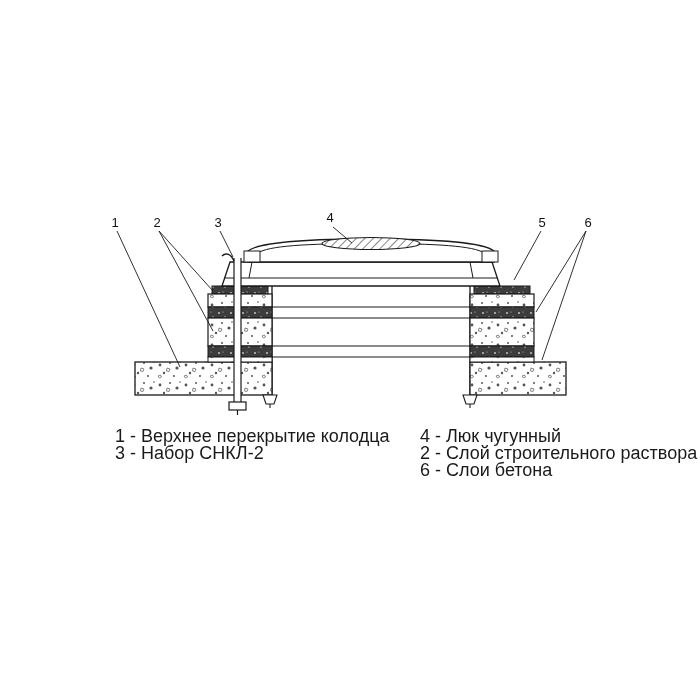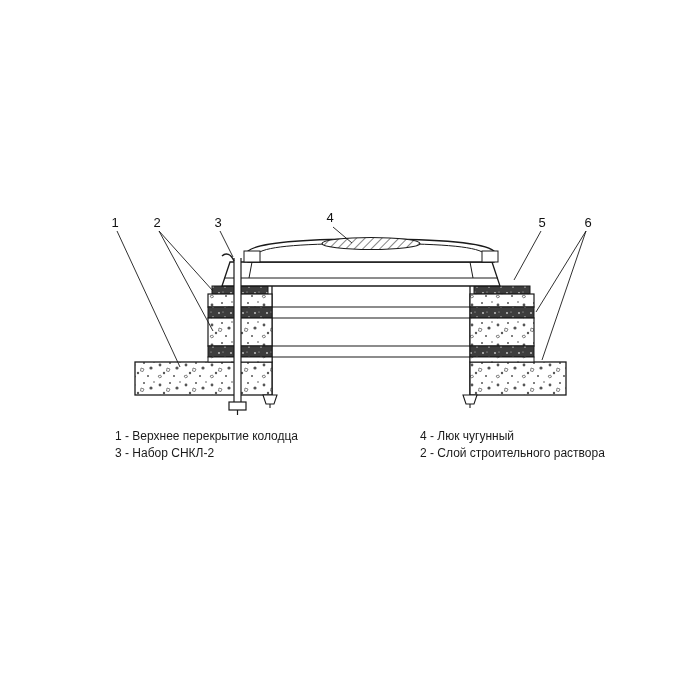--- a/index.html
+++ b/index.html
@@ -22,21 +22,21 @@
   }
   .callout {
     font-family: "Liberation Sans", sans-serif;
     font-size: 13px;
     fill: #111111;
     text-anchor: middle;
   }
   .legend {
     position: absolute;
     color: #1a1a1a;
-    font-size: 12px;
+    font-size: 18px;
     line-height: 17px;
     white-space: nowrap;
   }
 </style>
 </head>
 <body>
 
 <div id="stage">
 
   <svg id="drawing" width="700" height="700" viewBox="0 0 700 700">
@@ -153,15 +153,16 @@
     </g>
   </svg>
 
   <div class="legend" style="left:115px; top:428px;">
     <div>1 - Верхнее перекрытие колодца</div>
     <div>3 - Набор СНКЛ-2</div>
   </div>
   <div class="legend" style="left:420px; top:428px;">
     <div>4 - Люк чугунный</div>
     <div>2 - Слой строительного раствора</div>
+    <div>6 - Слои бетона</div>
   </div>
 
 </div>
 
 </body></html>

